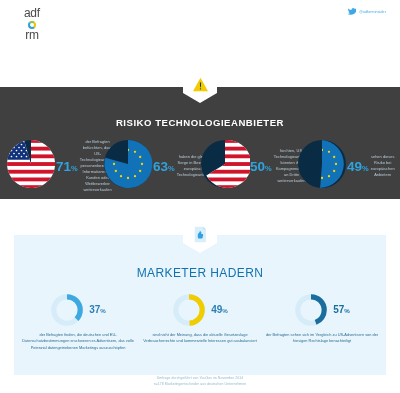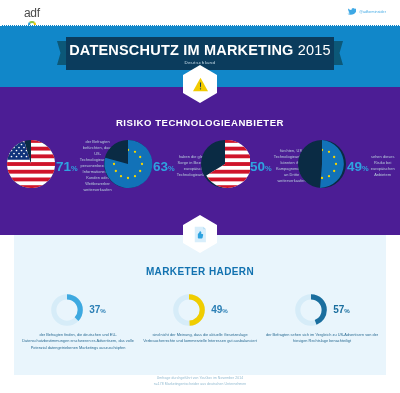--- a/index.html
+++ b/index.html
@@ -61,22 +61,22 @@
     font-size:14.5px; color:#ffffff; letter-spacing:0.2px; white-space:nowrap;
   }
   .title-main b{ font-weight:700; }
   .title-main span{ font-weight:300; }
   .title-sub{
     font-size:4.4px; color:#cfe4ef; letter-spacing:0.6px; margin-top:2px;
   }
 
   
   .navysec{
-    position:absolute; left:0; top:87px; width:400px; height:148px;
-    background:#4c1d95;
+    position:absolute; left:0; top:87px; width:400px; height:112px;
+    background:#404040;
   }
   .badge{
     position:absolute; width:34px; height:38px; left:50%; margin-left:-17px;
     background:#ffffff;
     clip-path:polygon(50% 0,100% 26%,100% 74%,50% 100%,0 74%,0 26%);
     display:flex; align-items:center; justify-content:center;
   }
   .badge-warn{ top:-22px; }
   .warn-tri{ width:17px; height:15px; display:block; }
 
@@ -111,21 +111,21 @@
   }
   .lightsec::after{
     content:""; position:absolute; right:0; top:0; width:14px; height:140px; background:#ffffff;
   }
   .badge-doc{ top:-20px; }
   .doc-icon{ width:16px; height:17px; display:block; }
 
   .sec-head2{
     position:absolute; top:30px; left:0; width:100%;
     text-align:center; color:#1272b0;
-    font-size:10px; font-weight:700; letter-spacing:0.4px; line-height:1.35;
+    font-size:12px; font-weight:400; letter-spacing:0.4px; line-height:1.35;
   }
 
   .row-donuts{
     position:absolute; top:58px; left:0; width:400px;
     display:flex; justify-content:center; padding:0 16px;
   }
   .donut-cell{ width:122px; display:flex; flex-direction:column; align-items:center; }
   .donut-top{ display:flex; align-items:center; justify-content:center; gap:5px; }
   .donut-wrap{ position:relative; width:34px; height:34px; }
   .pct-med{ font-size:10px; font-weight:700; line-height:1; }
@@ -156,32 +156,20 @@
       <span>rm</span>
     </div>
     <div class="twitter">
       <svg class="tw-bird" viewBox="0 0 24 24">
         <path fill="#3ea8e5" d="M23 4.9c-.8.4-1.7.7-2.6.8a4.2 4.2 0 0 0 1.8-2.3c-.9.5-1.8.9-2.9 1.1A4.1 4.1 0 0 0 12 7.2c0 .3 0 .6.1.9A11.7 11.7 0 0 1 3.6 3.8a4.1 4.1 0 0 0 1.3 5.5c-.7 0-1.4-.2-2-.5a4.1 4.1 0 0 0 3.3 4.1c-.6.2-1.3.2-2 .1a4.1 4.1 0 0 0 3.8 2.9A11.6 11.6 0 0 1 1 18.3a16.4 16.4 0 0 0 8.9 2.6c10.7 0 16.6-9 16.2-17 .9-.6 1.6-1.3 2.2-2.1z"></path>
       </svg>
       <span class="tw-handle">@adforminsider</span>
     </div>
   </div>
 
-  <div class="blueband">
-    <div class="ribbon">
-      <div class="tailL"></div>
-      <div class="tailR"></div>
-      <div class="plate">
-        <div class="title-main">
-          <b>DATENSCHUTZ IM MARKETING</b><span> 2015</span>
-        </div>
-        <div class="title-sub">Deutschland</div>
-      </div>
-    </div>
-  </div>
 
   <div class="navysec">
 
     <div class="badge badge-warn">
       <svg class="warn-tri" viewBox="0 0 24 22">
         <path fill="#f2cb00" d="M12 1 23 21H1z"></path>
         <path fill="#1b3a52" d="M11.1 8h1.8l-.3 7h-1.2zM12 16.4a1 1 0 1 1 0 2 1 1 0 0 1 0-2z"></path>
       </svg>
     </div>
 

